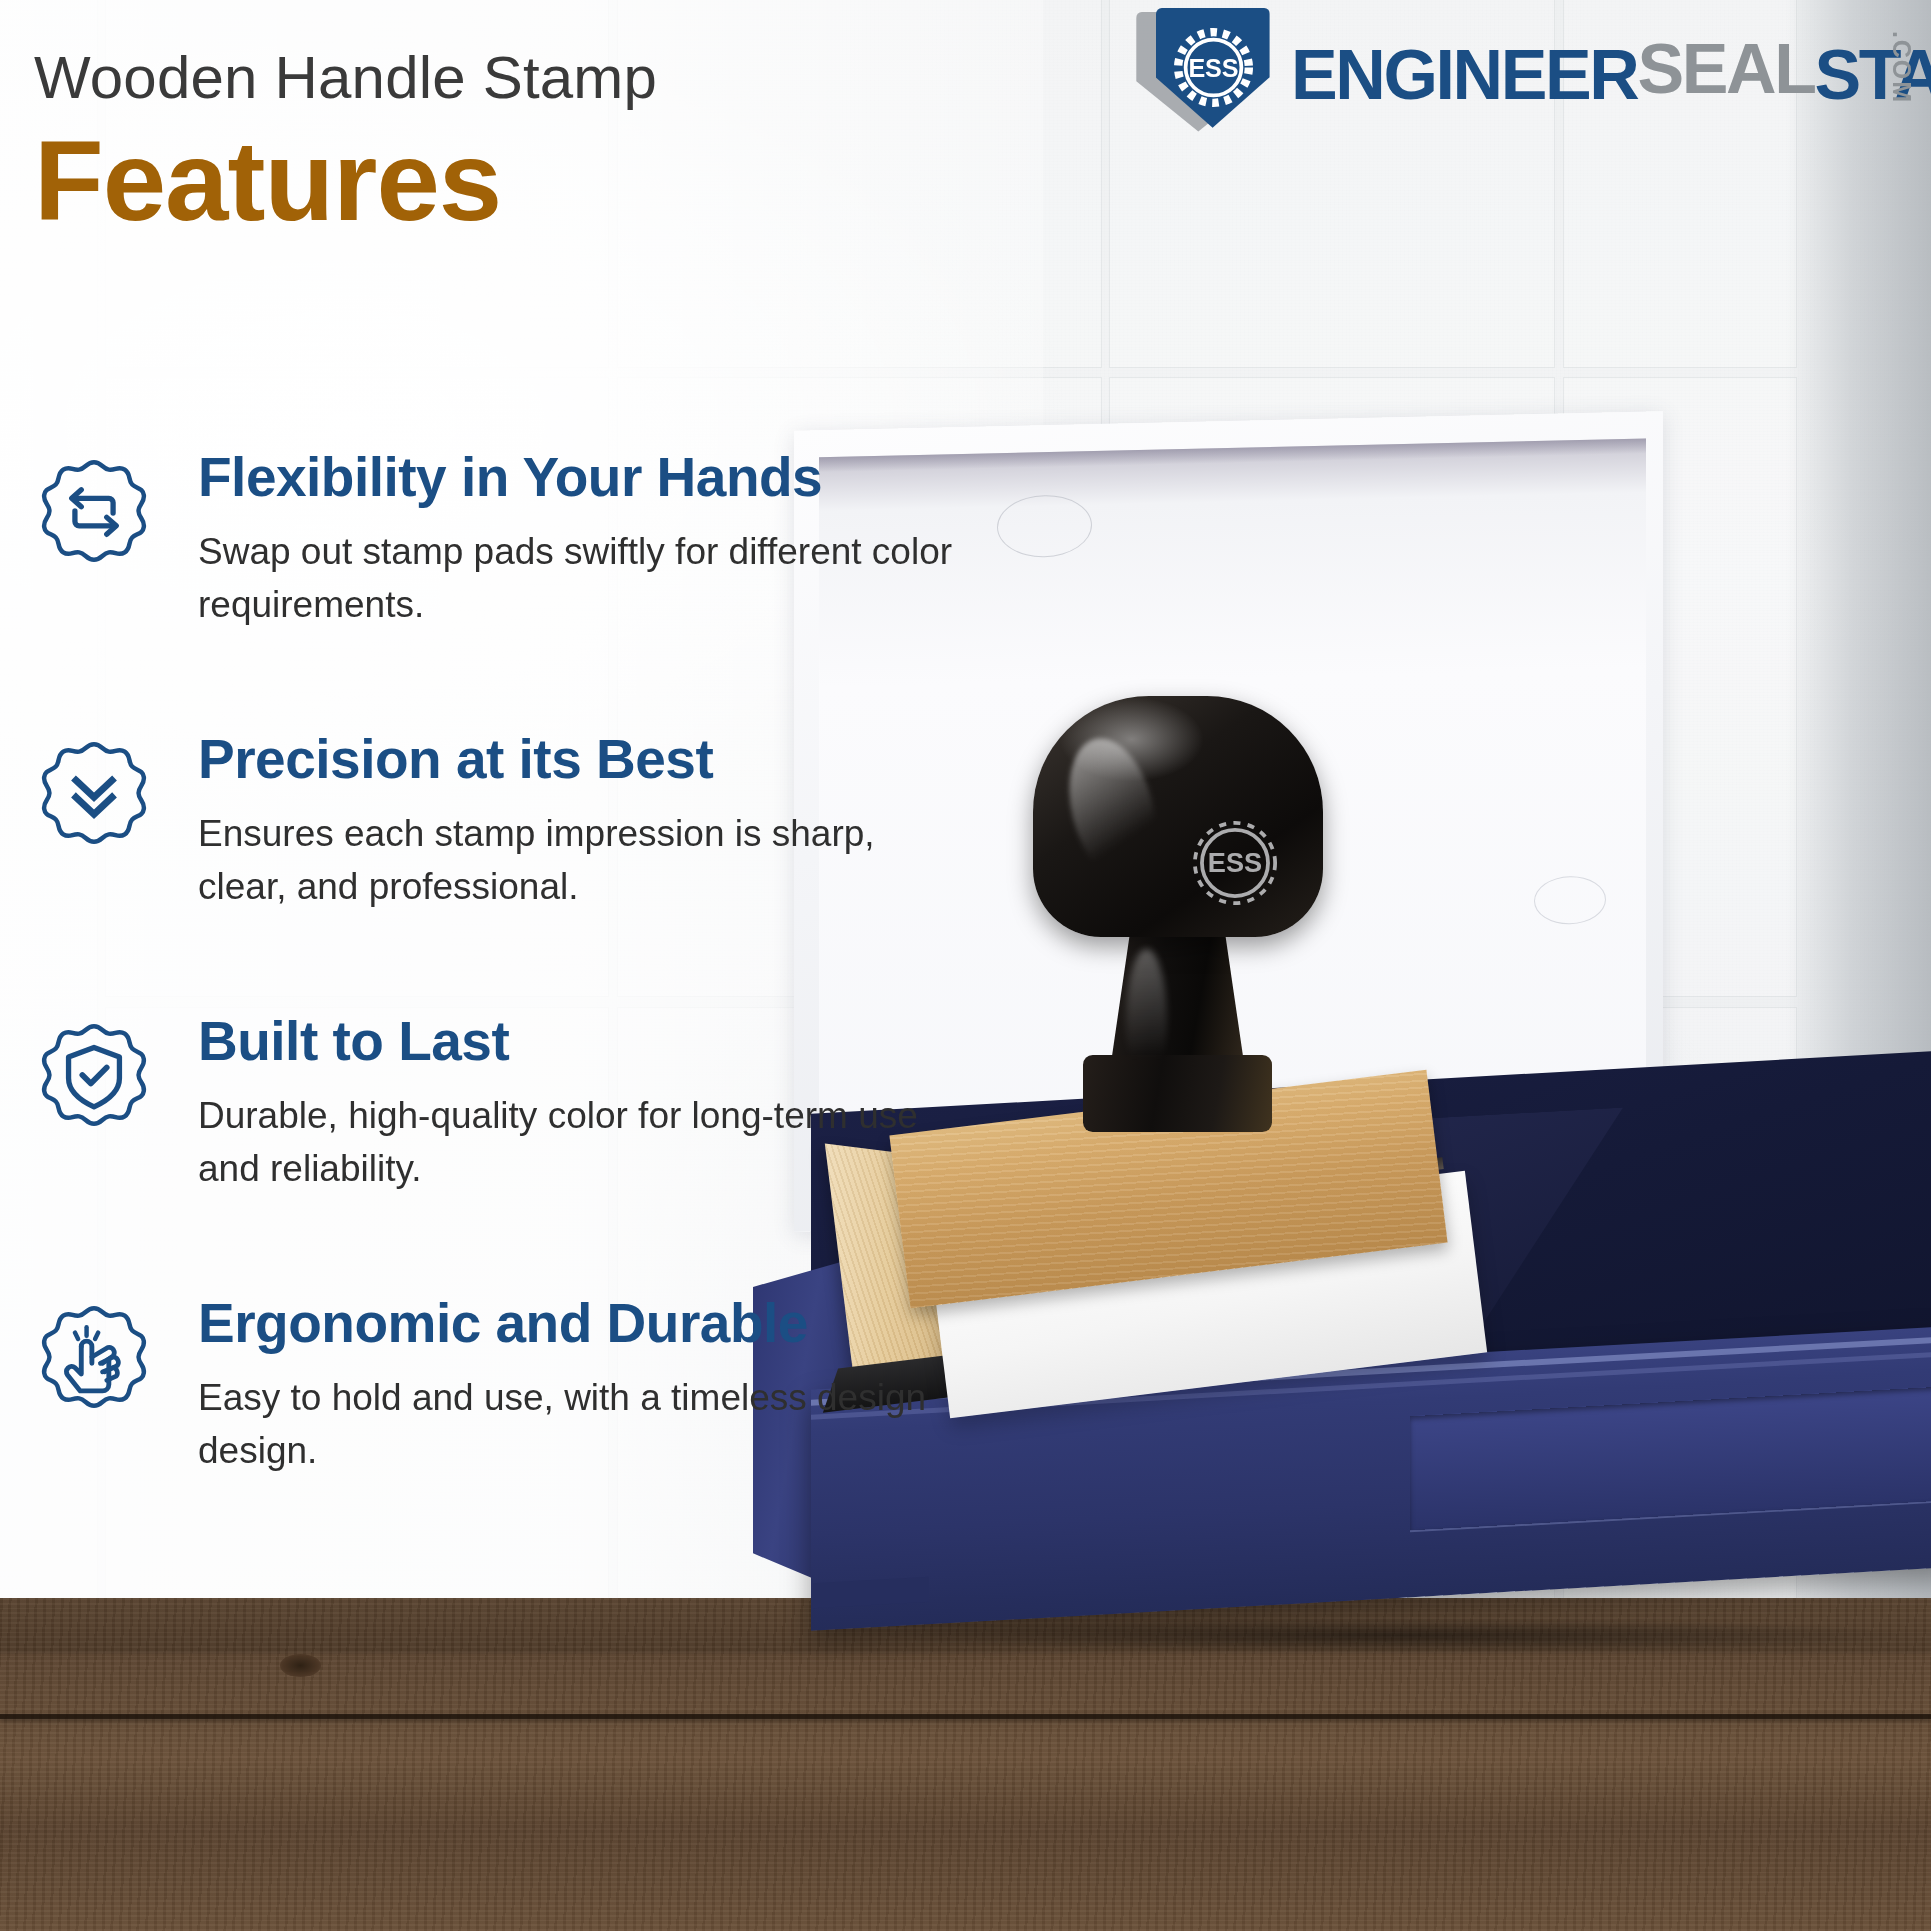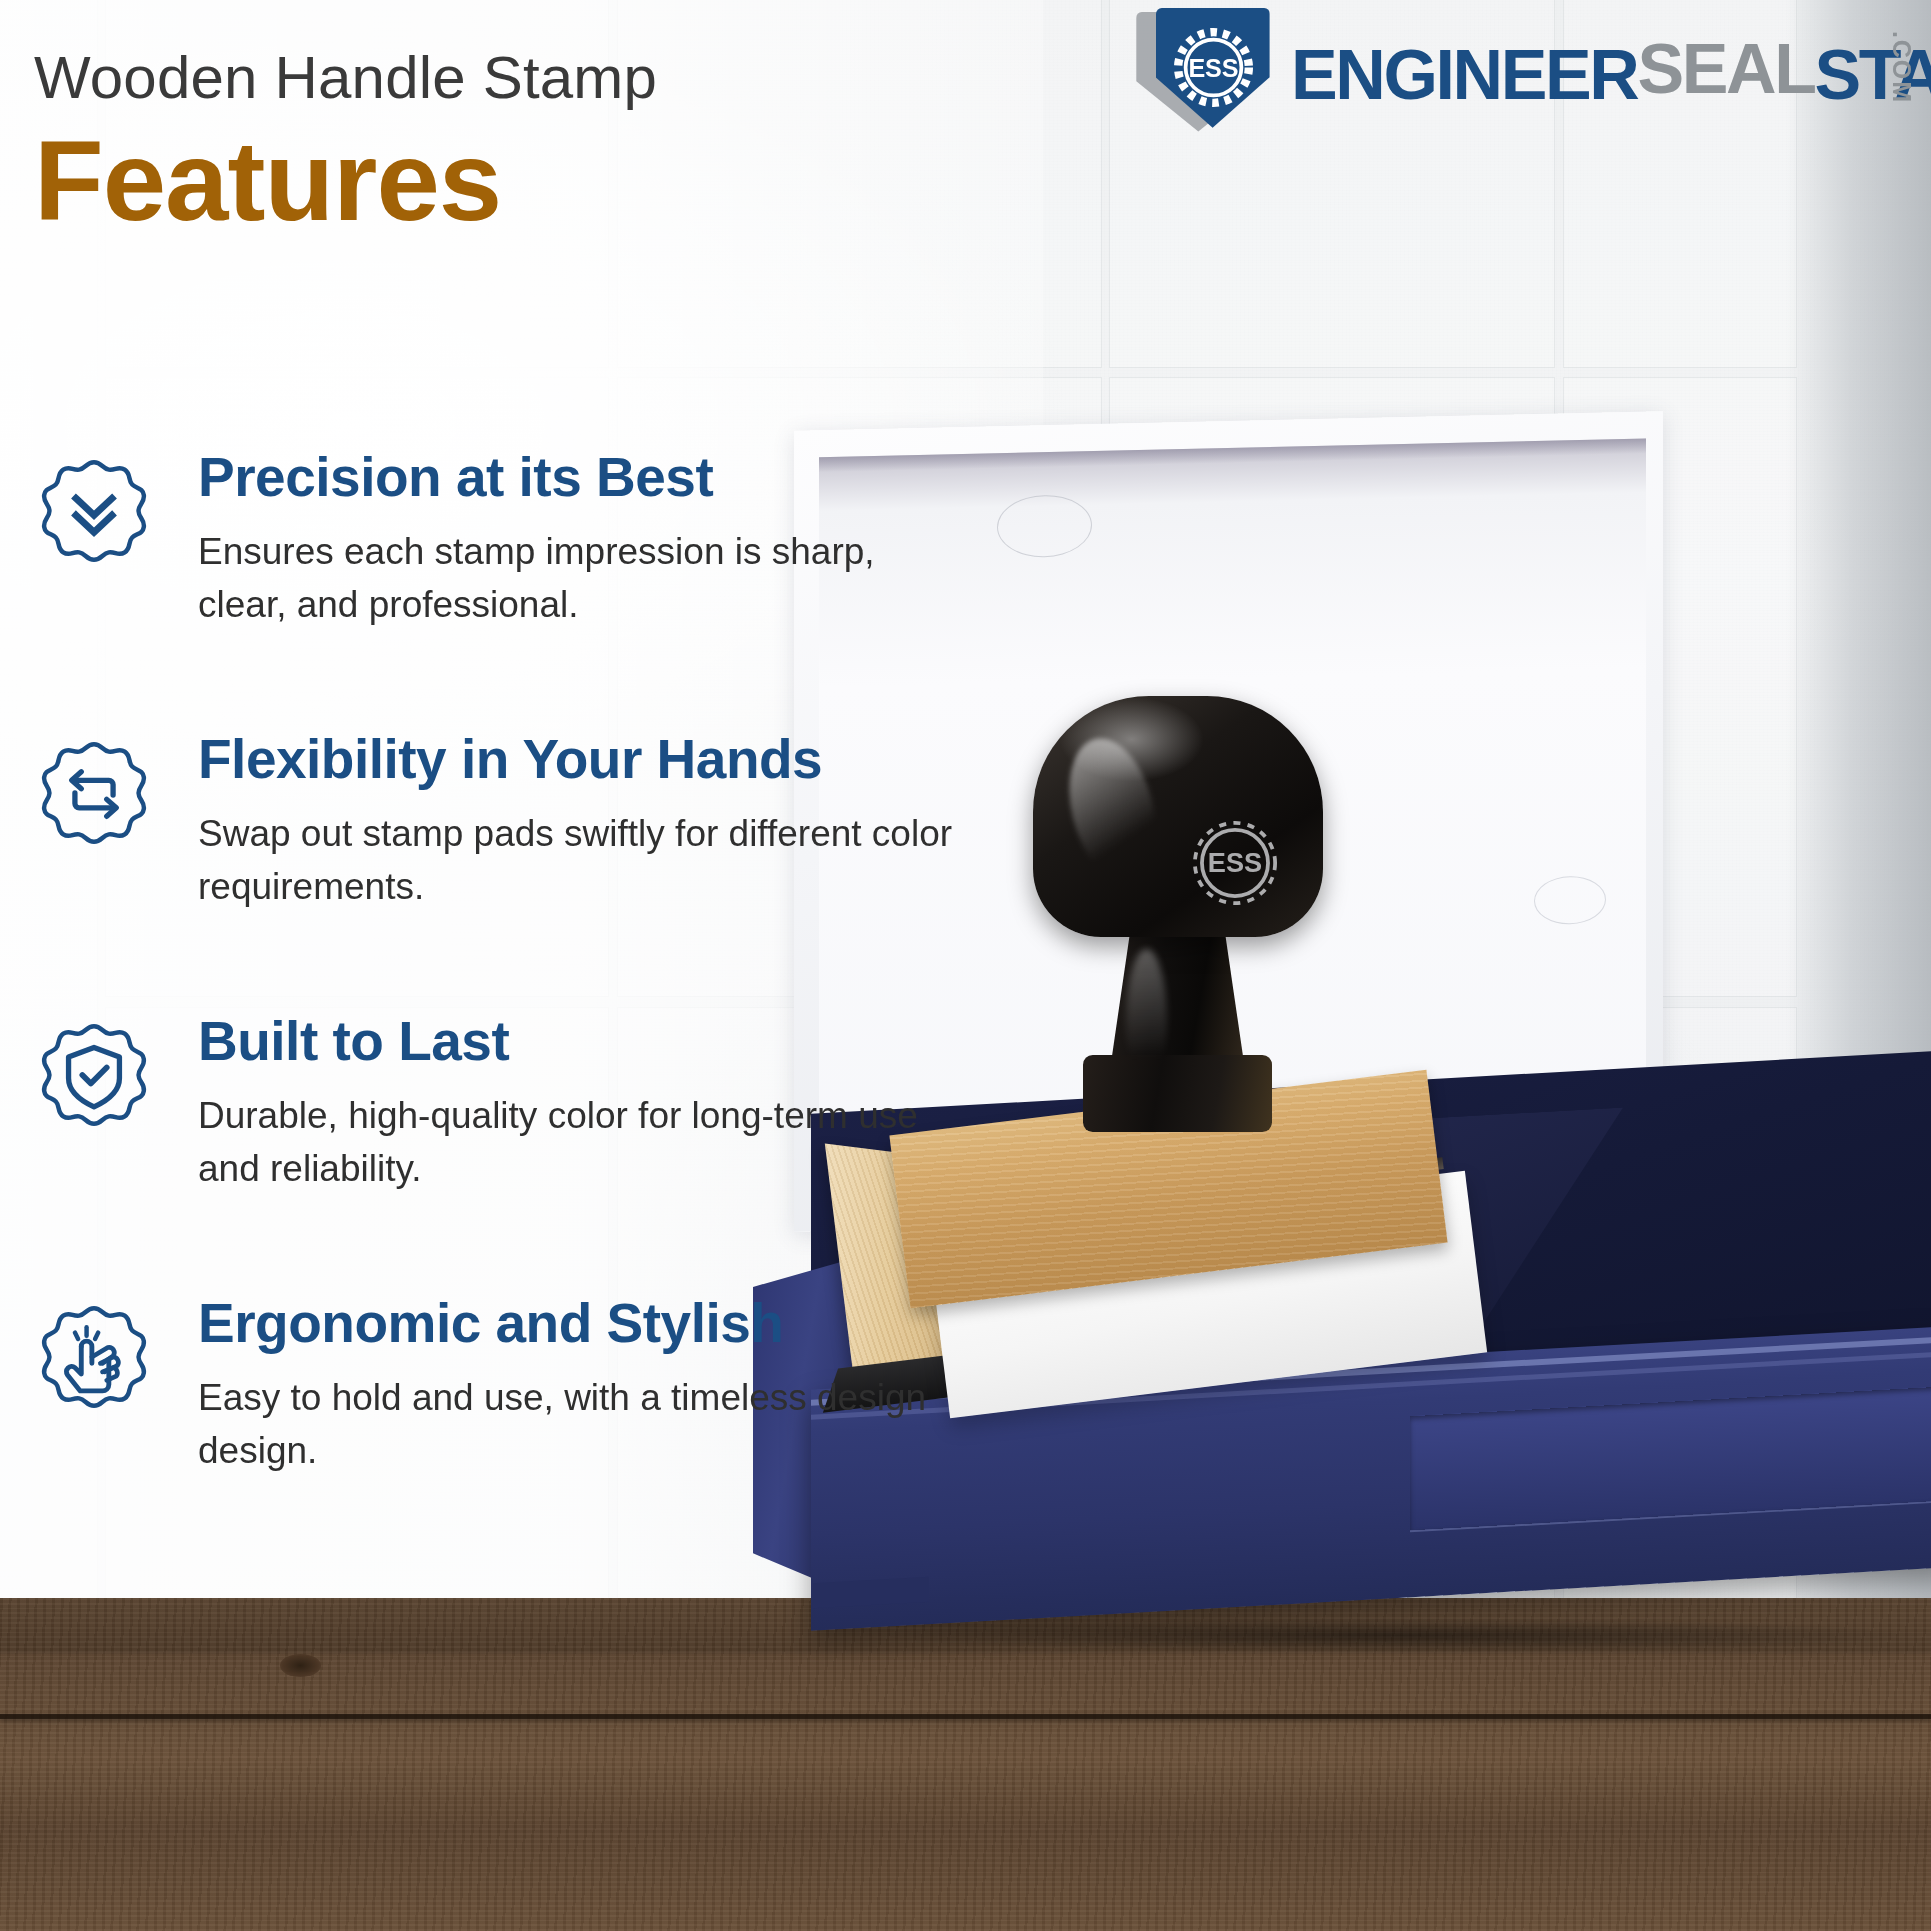--- a/index.html
+++ b/index.html
@@ -287,46 +287,46 @@
 
   <div class="features">
 
     <div class="feat">
       <div class="badge">
         <svg viewBox="0 0 100 100">
           <path d="M50 4 C57 4 58 10 64 11 C70 12 73 7 79 11 C85 15 82 21 86 25 C90 29 96 28 97 35 C98 42 92 44 92 50
                    C92 56 98 58 97 65 C96 72 90 71 86 75 C82 79 85 85 79 89 C73 93 70 88 64 89 C58 90 57 96 50 96
                    C43 96 42 90 36 89 C30 88 27 93 21 89 C15 85 18 79 14 75 C10 71 4 72 3 65 C2 58 8 56 8 50
                    C8 44 2 42 3 35 C4 28 10 29 14 25 C18 21 15 15 21 11 C27 7 30 12 36 11 C42 10 43 4 50 4 Z" fill="none" stroke="#1b4e84" stroke-width="4.2" stroke-linejoin="round"></path>
-          <polyline points="33,38 50,54 67,38" fill="none" stroke="#1b4e84" stroke-width="6.5" stroke-linecap="square" stroke-linejoin="miter"></polyline>
-          <polyline points="33,54 50,70 67,54" fill="none" stroke="#1b4e84" stroke-width="6.5" stroke-linecap="square" stroke-linejoin="miter"></polyline>
+          <path d="M30 38 H64 a4 4 0 0 1 4 4 V52" fill="none" stroke="#1b4e84" stroke-width="5" stroke-linecap="round"></path>
+          <polyline points="38,30 29,38 38,46" fill="none" stroke="#1b4e84" stroke-width="5" stroke-linecap="round" stroke-linejoin="round"></polyline>
+          <path d="M70 64 H36 a4 4 0 0 1 -4 -4 V50" fill="none" stroke="#1b4e84" stroke-width="5" stroke-linecap="round"></path>
+          <polyline points="62,56 71,64 62,72" fill="none" stroke="#1b4e84" stroke-width="5" stroke-linecap="round" stroke-linejoin="round"></polyline>
         </svg>
       </div>
       <div class="body">
-        <h3>Precision at its Best</h3>
-        <p>Ensures each stamp impression is sharp, clear, and professional.</p>
+        <h3>Flexibility in Your Hands</h3>
+        <p>Swap out stamp pads swiftly for different color requirements.</p>
       </div>
     </div>
 
     <div class="feat">
       <div class="badge">
         <svg viewBox="0 0 100 100">
           <path d="M50 4 C57 4 58 10 64 11 C70 12 73 7 79 11 C85 15 82 21 86 25 C90 29 96 28 97 35 C98 42 92 44 92 50
                    C92 56 98 58 97 65 C96 72 90 71 86 75 C82 79 85 85 79 89 C73 93 70 88 64 89 C58 90 57 96 50 96
                    C43 96 42 90 36 89 C30 88 27 93 21 89 C15 85 18 79 14 75 C10 71 4 72 3 65 C2 58 8 56 8 50
                    C8 44 2 42 3 35 C4 28 10 29 14 25 C18 21 15 15 21 11 C27 7 30 12 36 11 C42 10 43 4 50 4 Z" fill="none" stroke="#1b4e84" stroke-width="4.2" stroke-linejoin="round"></path>
-          <path d="M30 38 H64 a4 4 0 0 1 4 4 V52" fill="none" stroke="#1b4e84" stroke-width="5" stroke-linecap="round"></path>
-          <polyline points="38,30 29,38 38,46" fill="none" stroke="#1b4e84" stroke-width="5" stroke-linecap="round" stroke-linejoin="round"></polyline>
-          <path d="M70 64 H36 a4 4 0 0 1 -4 -4 V50" fill="none" stroke="#1b4e84" stroke-width="5" stroke-linecap="round"></path>
-          <polyline points="62,56 71,64 62,72" fill="none" stroke="#1b4e84" stroke-width="5" stroke-linecap="round" stroke-linejoin="round"></polyline>
+          <polyline points="33,38 50,54 67,38" fill="none" stroke="#1b4e84" stroke-width="6.5" stroke-linecap="square" stroke-linejoin="miter"></polyline>
+          <polyline points="33,54 50,70 67,54" fill="none" stroke="#1b4e84" stroke-width="6.5" stroke-linecap="square" stroke-linejoin="miter"></polyline>
         </svg>
       </div>
       <div class="body">
-        <h3>Flexibility in Your Hands</h3>
-        <p>Swap out stamp pads swiftly for different color requirements.</p>
+        <h3>Precision at its Best</h3>
+        <p>Ensures each stamp impression is sharp, clear, and professional.</p>
       </div>
     </div>
 
     <div class="feat">
       <div class="badge">
         <svg viewBox="0 0 100 100">
           <path d="M50 4 C57 4 58 10 64 11 C70 12 73 7 79 11 C85 15 82 21 86 25 C90 29 96 28 97 35 C98 42 92 44 92 50
                    C92 56 98 58 97 65 C96 72 90 71 86 75 C82 79 85 85 79 89 C73 93 70 88 64 89 C58 90 57 96 50 96
                    C43 96 42 90 36 89 C30 88 27 93 21 89 C15 85 18 79 14 75 C10 71 4 72 3 65 C2 58 8 56 8 50
                    C8 44 2 42 3 35 C4 28 10 29 14 25 C18 21 15 15 21 11 C27 7 30 12 36 11 C42 10 43 4 50 4 Z" fill="none" stroke="#1b4e84" stroke-width="4.2" stroke-linejoin="round"></path>
@@ -353,20 +353,20 @@
             <line x1="54" y1="27" x2="51" y2="33"></line>
           </g>
           <path d="M38 40 V66 L32 60 a5 5 0 0 0 -7 7 L37 82 H58 a6 6 0 0 0 6 -6 V52" fill="none" stroke="#1b4e84" stroke-width="4.6" stroke-linejoin="round" stroke-linecap="round"></path>
           <path d="M38 40 a5 5 0 0 1 10 0 V56" fill="none" stroke="#1b4e84" stroke-width="4.6" stroke-linecap="round"></path>
           <path d="M48 50 L63 41 a5 5 0 0 1 5 8 L58 56" fill="none" stroke="#1b4e84" stroke-width="4.4" stroke-linejoin="round" stroke-linecap="round"></path>
           <path d="M56 56 L68 50 a5 5 0 0 1 4 8 L60 64" fill="none" stroke="#1b4e84" stroke-width="4.4" stroke-linejoin="round" stroke-linecap="round"></path>
           <path d="M58 64 L68 60 a5 5 0 0 1 3 8 L62 72" fill="none" stroke="#1b4e84" stroke-width="4.4" stroke-linejoin="round" stroke-linecap="round"></path>
         </svg>
       </div>
       <div class="body">
-        <h3>Ergonomic and Stylish</h3>
+        <h3>Ergonomic and Durable</h3>
         <p>Easy to hold and use, with a timeless design design.</p>
       </div>
     </div>
 
   </div>
 </div>
 
 
 </body></html>

